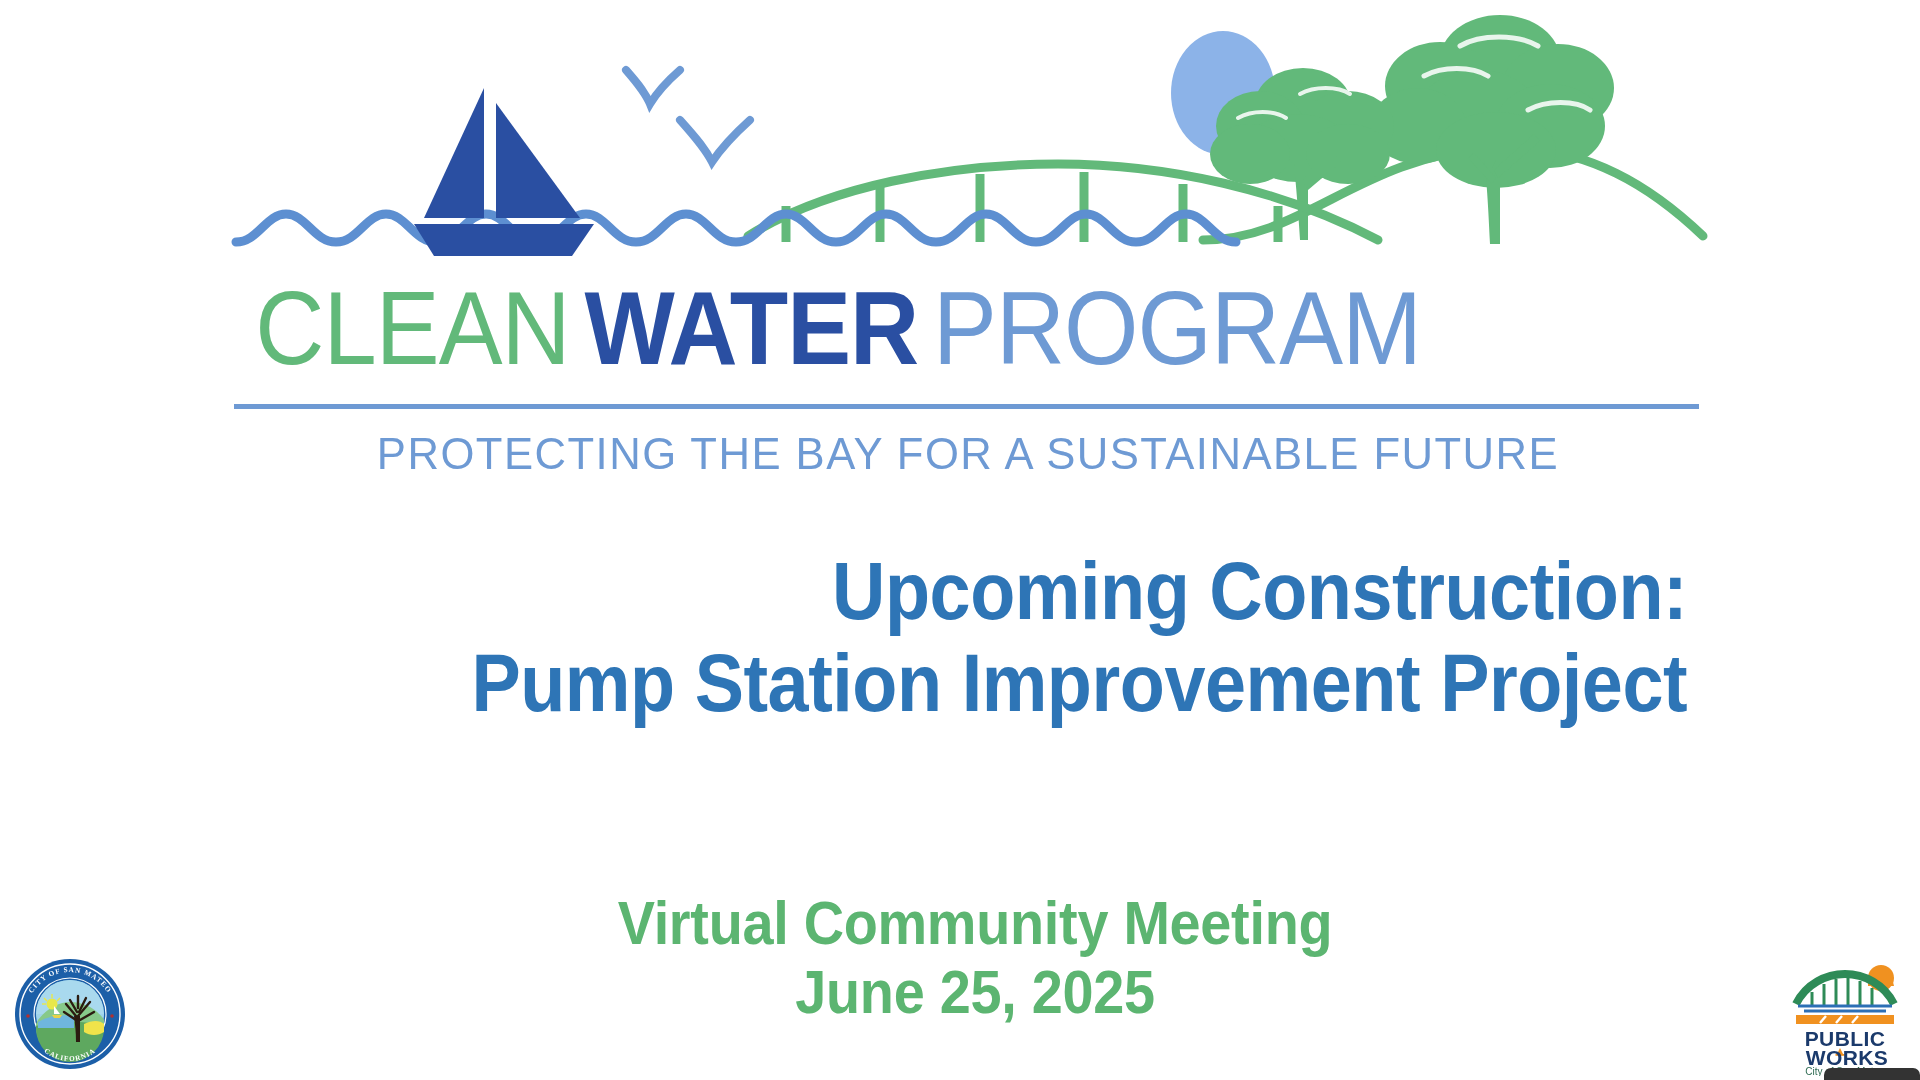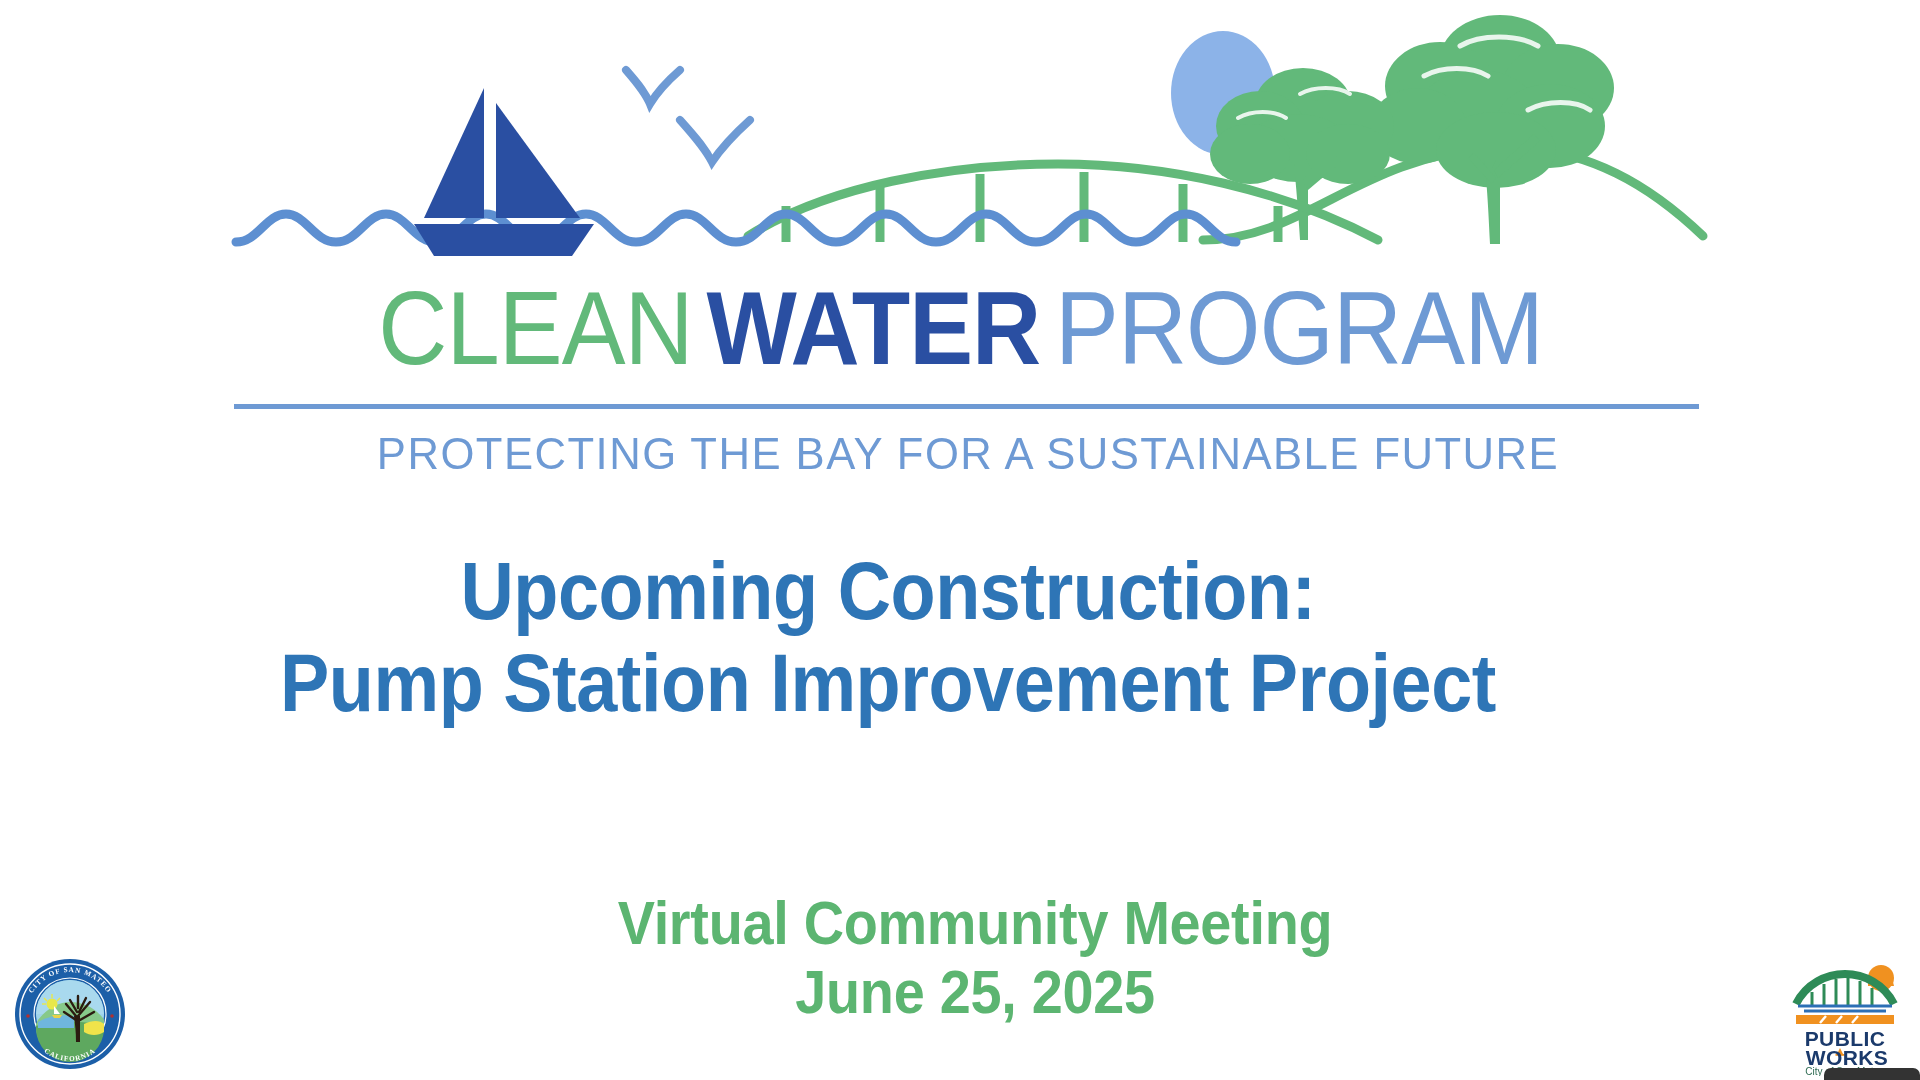--- a/index.html
+++ b/index.html
@@ -41,21 +41,21 @@
     width: 1480px;
     height: 285px;
   }
 
   .logo-wordmark {
     position: absolute;
     left: 0;
     top: 268px;
     width: 1480px;
     height: 110px;
-    text-align: center;
+    text-align: left;
     white-space: nowrap;
     line-height: 1;
   }
 
   .wm {
     font-family: "Liberation Sans", sans-serif;
     font-size: 104px;
     letter-spacing: -1px;
     display: inline-block;
     vertical-align: baseline;
@@ -87,21 +87,21 @@
     white-space: nowrap;
     transform: scaleX(0.97);
   }
 
   
   .title-wrap {
     position: absolute;
     left: 0;
     top: 545px;
     width: 1776px;
-    text-align: center;
+    text-align: right;
   }
 
   .main-title {
     font-family: "Liberation Sans", sans-serif;
     font-weight: 700;
     font-size: 82px;
     line-height: 1.12;
     color: #2e75b6;
     letter-spacing: -0.5px;
     transform: scaleX(0.90);

